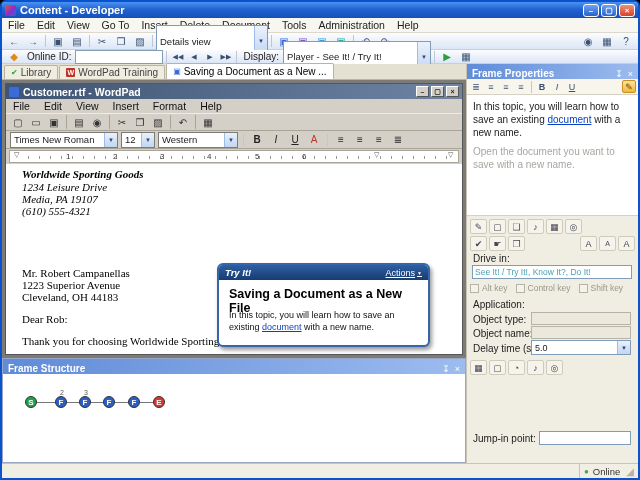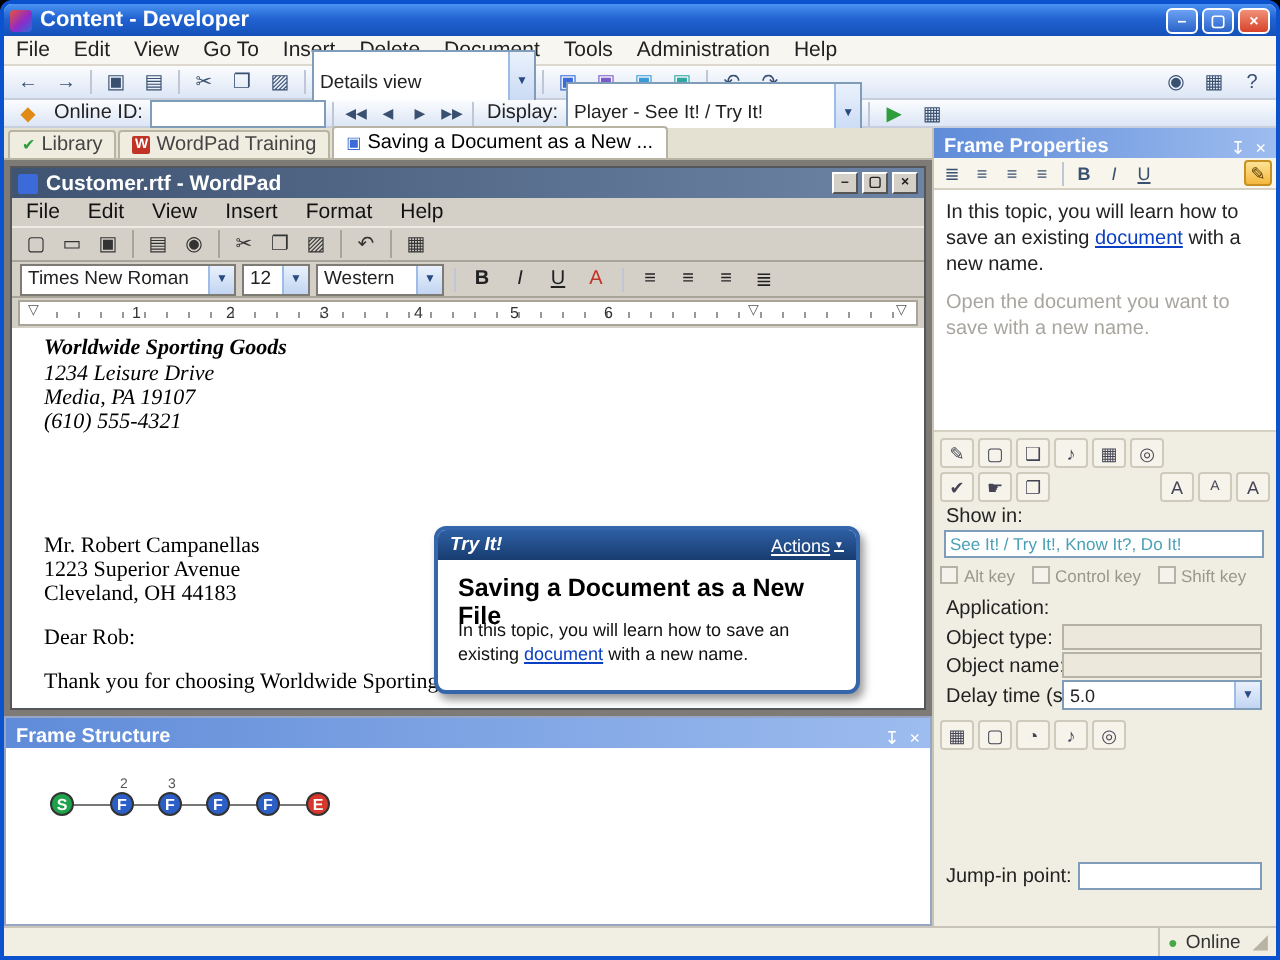--- a/index.html
+++ b/index.html
@@ -88,21 +88,21 @@
   .hl{background:linear-gradient(180deg,#FDE396,#F4B73F);border:1px solid #C89020;border-radius:2px;color:#5A3A00;font-size:8px}
   .rp-text{position:absolute;left:0;top:31px;right:0;height:121px;background:#fff;border-bottom:1px solid #D5D2C4;padding:5px 6px;font-size:10px;line-height:13px}
   .rp-text .gray{color:#A9A6A0;display:block;margin-top:6px}
   .rp-row{position:absolute;left:3px;right:3px;display:flex;align-items:center;gap:2px}
   .iconbtn{width:17px;height:15px;border:1px solid #CFCBBC;background:#F6F4EA;display:inline-flex;align-items:center;justify-content:center;font-size:9px;color:#445;border-radius:2px}
   .rlabel{position:absolute;left:6px;color:#222}
   .dis{color:#9A978C}
   .gfld{position:absolute;height:13px;background:#ECE9DC;border:1px solid #B5B2A6}
   .wfld{position:absolute;height:14px;background:#fff;border:1px solid #7F9DB9}
   .showfld{position:absolute;left:5px;top:201px;width:160px;height:14px;background:#fff;border:1px solid #7F9DB9;font-size:8.5px;color:#4AA0B5;padding:1px 2px;white-space:nowrap;overflow:hidden}
-  .cb{display:inline-flex;align-items:flex-start;gap:3px;font-size:8.5px}
+  .cb{display:inline-flex;align-items:flex-end;gap:3px;font-size:8.5px}
   .cbox{width:9px;height:9px;background:#F4F2EA;border:1px solid #B5B2A6}
   .dcombo{position:absolute;left:64px;top:276px;width:100px;height:15px;background:#fff;border:1px solid #7F9DB9;display:flex;align-items:center;font-size:9px;padding-left:3px}
   .dcombo .arrow{margin-left:auto;width:13px;height:100%;background:linear-gradient(180deg,#EAF1FC,#C2D5F2);border-left:1px solid #9DBDE8;display:flex;align-items:center;justify-content:center;font-size:6px;color:#2A4A80}
 
   
   .statusbar{position:absolute;left:0;right:0;top:461px;height:15px;background:#F1EFE4;border-top:1px solid #C8C5B8;display:flex;align-items:center;font-size:9.5px;color:#333}
   .sb-right{margin-left:auto;display:flex;align-items:center;gap:4px;border-left:1px solid #C8C5B8;padding:0 4px;height:100%}
   .dot{color:#44AA44;font-size:8px}
   .grip{color:#B8B4A4;font-size:10px;margin-left:2px}
 </style>
@@ -235,21 +235,21 @@
       </div>
       <div class="wp-format">
         <span class="combo" style="width:108px">
           <span>Times New Roman</span>
           <span class="arrow">▼</span>
         </span>
         <span class="combo" style="width:34px">
           <span>12</span>
           <span class="arrow">▼</span>
         </span>
-        <span class="combo" style="width:64px">
+        <span class="combo" style="width:80px">
           <span>Western</span>
           <span class="arrow">▼</span>
         </span>
         <span class="sep"></span>
         <span class="fbtn" style="font-weight:bold">B</span>
         <span class="fbtn" style="font-style:italic">I</span>
         <span class="fbtn" style="text-decoration:underline">U</span>
         <span class="fbtn" style="color:#C23327">A</span>
         <span class="sep"></span>
         <span class="fbtn">≡</span>
@@ -350,21 +350,21 @@
     <div class="rp-row" style="top:172px">
       <span class="iconbtn green">✔</span>
       <span class="iconbtn">☛</span>
       <span class="iconbtn">❐</span>
       <span class="spacer"></span>
       <span class="iconbtn">A</span>
       <span class="iconbtn" style="font-size:7px">A</span>
       <span class="iconbtn">A</span>
     </div>
 
-    <span class="rlabel" style="top:189px">Show in:</span>
+    <span class="rlabel" style="top:189px">Drive in:</span>
     <div class="showfld">See It! / Try It!, Know It?, Do It!</div>
 
     <div class="rp-row" style="top:219px;gap:8px">
       <span class="cb dis">
           <span class="cbox"></span>
           <span>Alt key</span>
         </span>
       <span class="cb dis">
           <span class="cbox"></span>
           <span>Control key</span>

